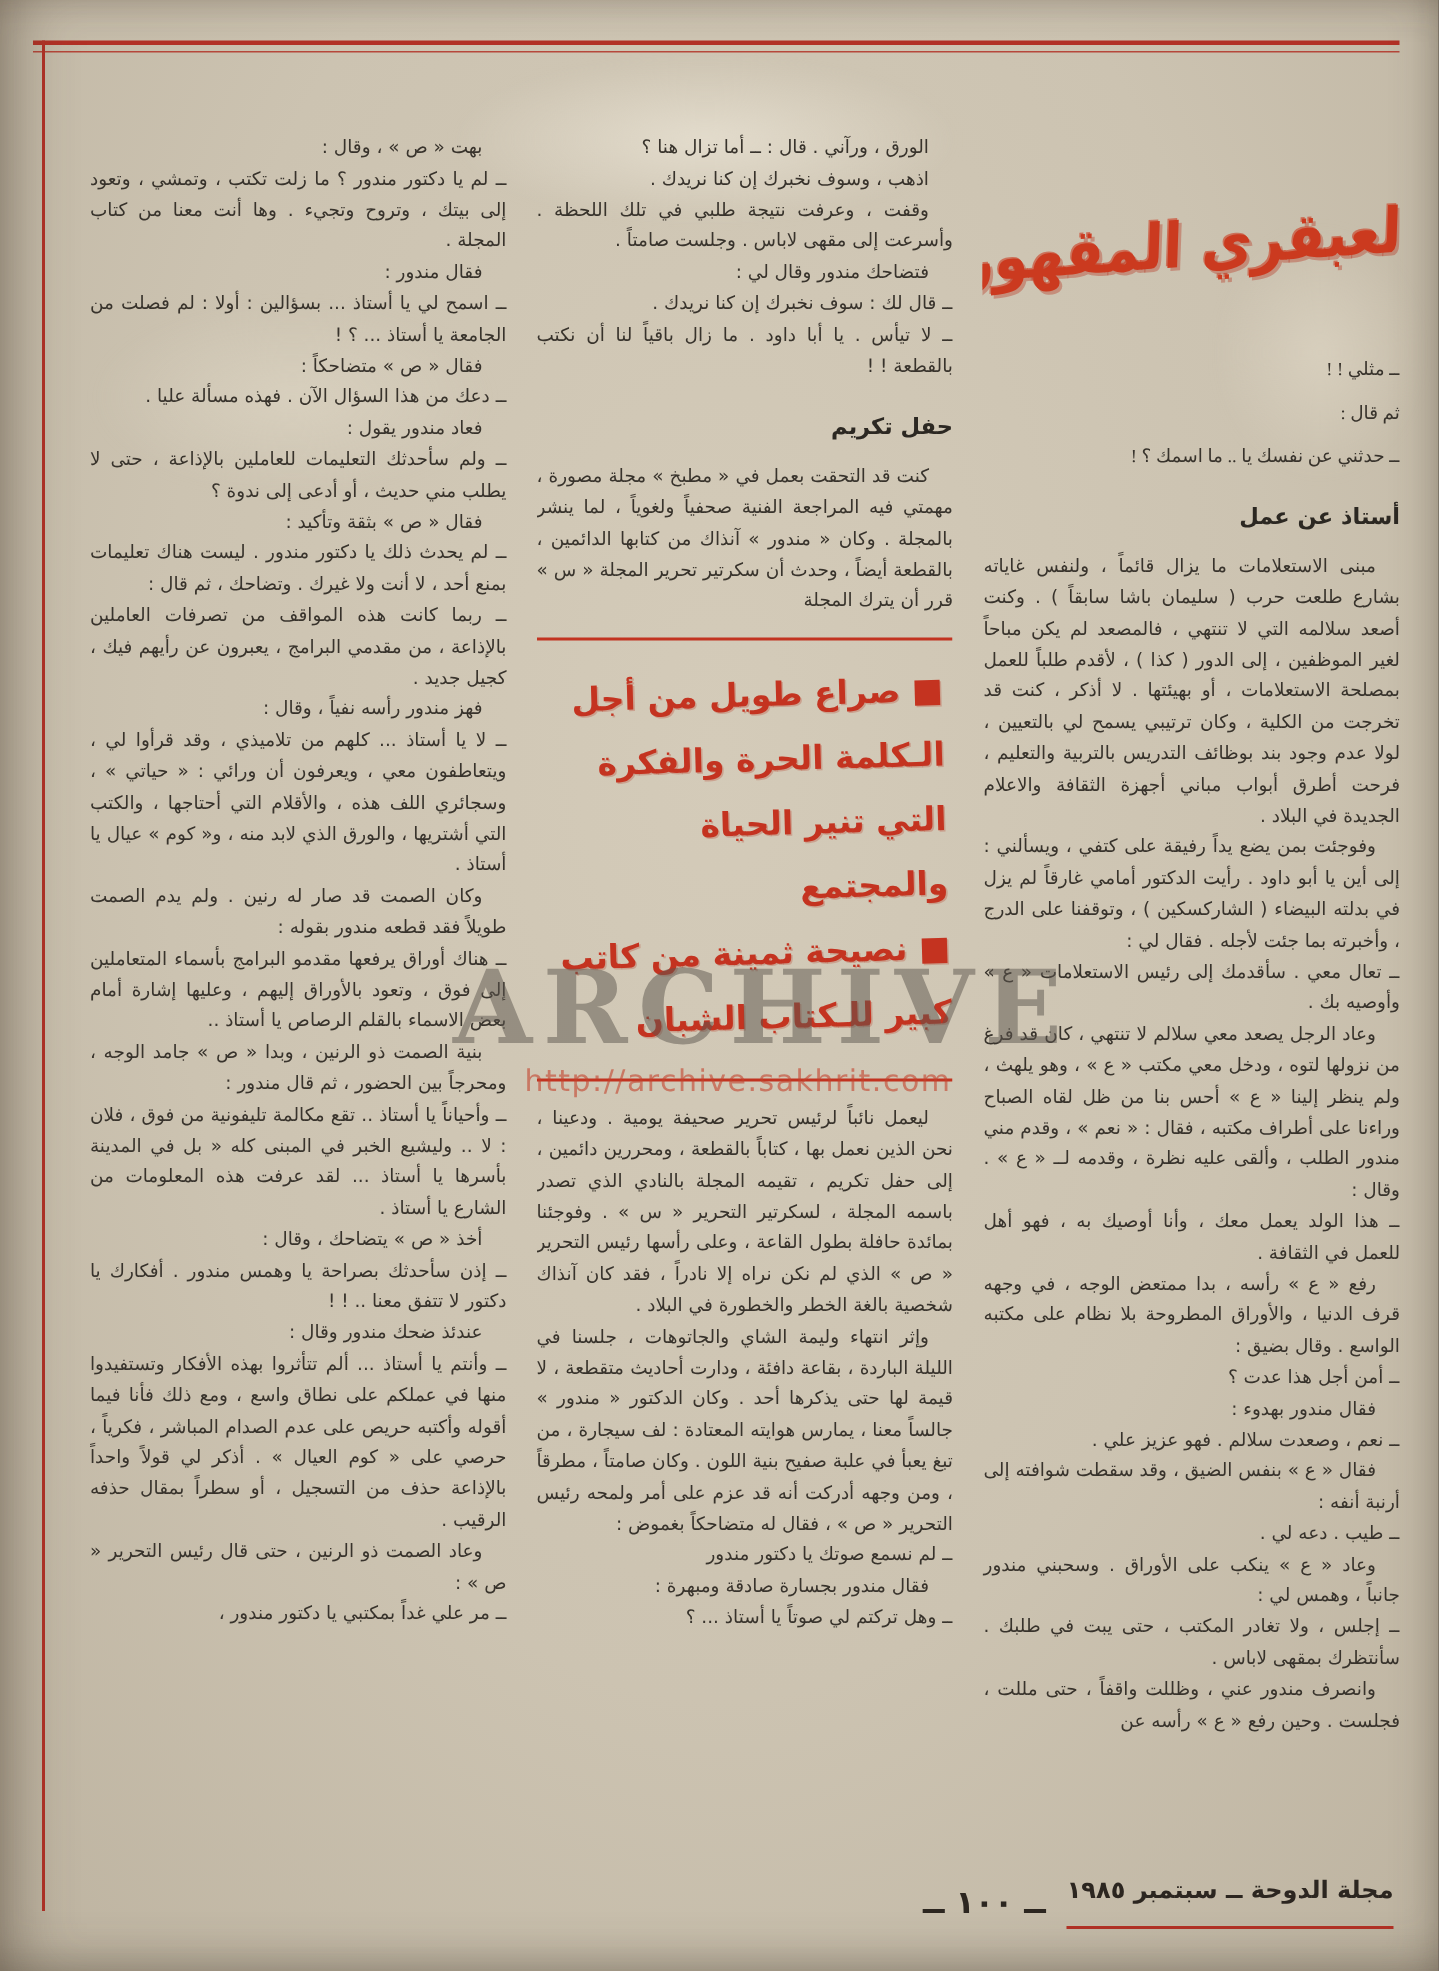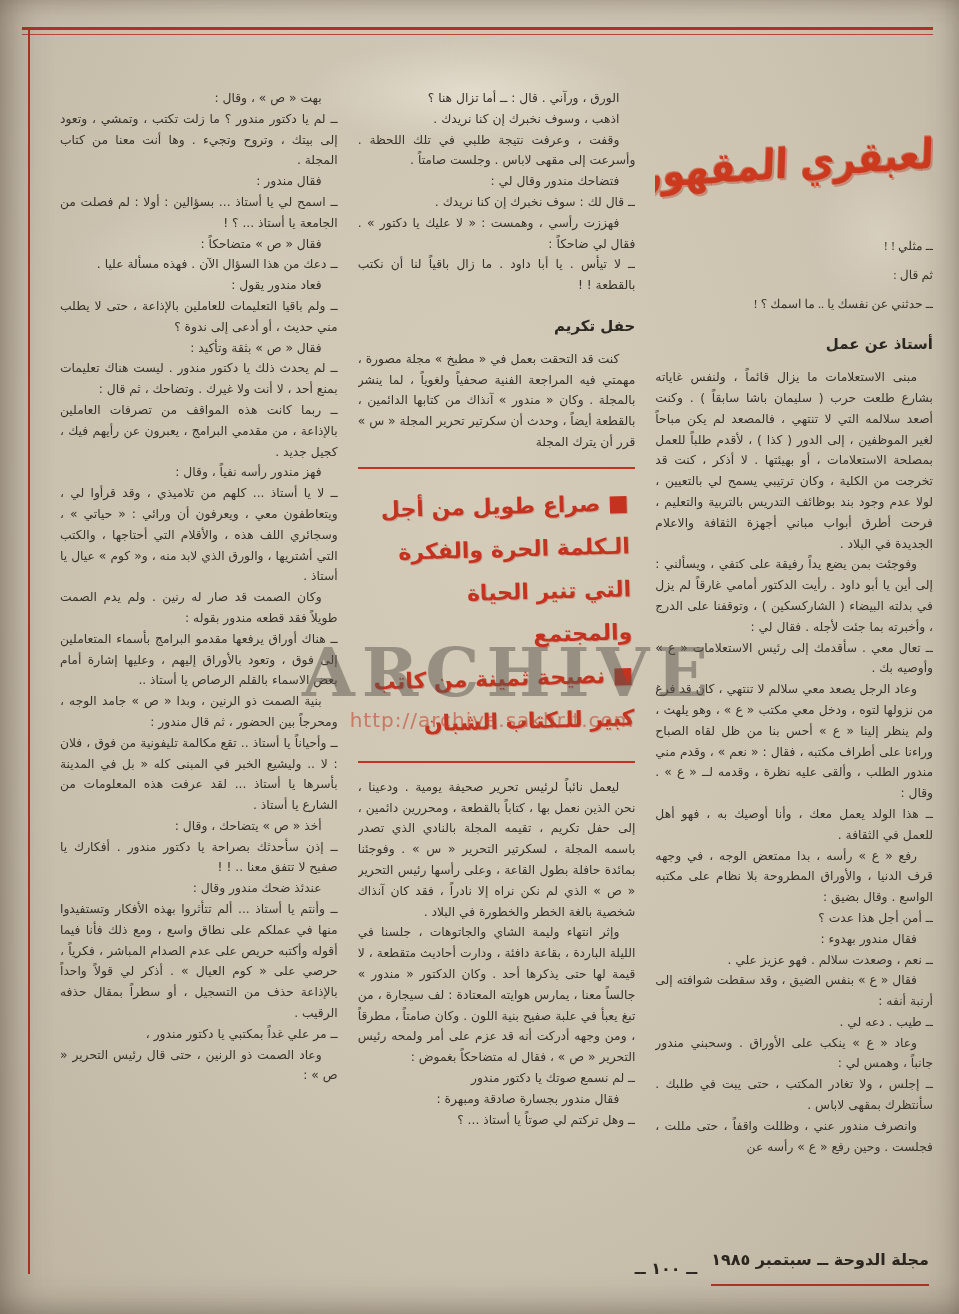--- a/index.html
+++ b/index.html
@@ -56,21 +56,21 @@
   
   .watermark{position:absolute;top:632px;left:302px;width:380px;text-align:center;z-index:6;pointer-events:none;}
   .wm-word{font-family:"DejaVu Serif",serif;font-size:68px;font-weight:bold;
     color:rgba(92,86,78,.5);letter-spacing:7px;direction:ltr;}
   .wm-url{font-size:20px;color:rgba(195,66,45,.6);letter-spacing:1px;margin-top:-4px;direction:ltr;}
   
   .footer{position:absolute;bottom:28px;left:26px;right:30px;z-index:4;
     display:flex;align-items:center;gap:14px;direction:rtl;}
   .journal{font-weight:bold;font-size:16px;color:#2c2620;
     border-bottom:2px solid #b23126;padding-bottom:15px;}
-  .pageno{font-weight:bold;font-size:16px;color:#2c2620;}
+  .pageno{font-weight:bold;font-size:21px;color:#2c2620;}
 </style>
 </head>
 <body>
 
 <div class="page">
 
   <div class="frame-top"></div>
   <div class="frame-top thin"></div>
   <div class="frame-left"></div>
 
@@ -108,21 +108,20 @@
         </div>
     </div>
 
     <div class="col">
       <div>
           <p class="para">الورق ، ورآني . قال : ــ أما تزال هنا ؟</p>
           <p class="para">اذهب ، وسوف نخبرك إن كنا نريدك .</p>
           <p class="para">وقفت ، وعرفت نتيجة طلبي في تلك اللحظة . وأسرعت إلى مقهى لاباس . وجلست صامتاً .</p>
           <p class="para">فتضاحك مندور وقال لي :</p>
           <p class="para dialog">ــ قال لك : سوف نخبرك إن كنا نريدك .</p>
-          <p class="para">فهززت رأسي ، وهمست : « لا عليك يا دكتور » . فقال لي ضاحكاً :</p>
           <p class="para dialog">ــ لا تيأس . يا أبا داود . ما زال باقياً لنا أن نكتب بالقطعة ! !</p>
         </div>
       <h2 class="col-heading">حفل تكريم</h2>
       <p class="para">كنت قد التحقت بعمل في « مطبخ » مجلة مصورة ، مهمتي فيه المراجعة الفنية صحفياً ولغوياً ، لما ينشر بالمجلة . وكان « مندور » آنذاك من كتابها الدائمين ، بالقطعة أيضاً ، وحدث أن سكرتير تحرير المجلة « س » قرر أن يترك المجلة</p>
       <div class="pullquote">
         <div class="inner">
             <p class="pq-line">■ صراع طويل من أجل</p>
             <p class="pq-line">الـكلمة الحرة والفكرة</p>
             <p class="pq-line">التي تنير الحياة والمجتمع</p>
             <p class="pq-line">■ نصيحة ثمينة من كاتب</p>
@@ -140,36 +139,36 @@
 
     <div class="col">
       <div>
           <p class="para">بهت « ص » ، وقال :</p>
           <p class="para dialog">ــ لم يا دكتور مندور ؟ ما زلت تكتب ، وتمشي ، وتعود إلى بيتك ، وتروح وتجيء . وها أنت معنا من كتاب المجلة .</p>
           <p class="para">فقال مندور :</p>
           <p class="para dialog">ــ اسمح لي يا أستاذ ... بسؤالين : أولا : لم فصلت من الجامعة يا أستاذ ... ؟ !</p>
           <p class="para">فقال « ص » متضاحكاً :</p>
           <p class="para dialog">ــ دعك من هذا السؤال الآن . فهذه مسألة عليا .</p>
           <p class="para">فعاد مندور يقول :</p>
-          <p class="para dialog">ــ ولم باقيا التعليمات للعاملين بالإذاعة ، حتى لا يطلب مني حديث ، أو أدعى إلى ندوة ؟</p>
+          <p class="para dialog">ــ ولم سأحدثك التعليمات للعاملين بالإذاعة ، حتى لا يطلب مني حديث ، أو أدعى إلى ندوة ؟</p>
           <p class="para">فقال « ص » بثقة وتأكيد :</p>
           <p class="para dialog">ــ لم يحدث ذلك يا دكتور مندور . ليست هناك تعليمات بمنع أحد ، لا أنت ولا غيرك . وتضاحك ، ثم قال :</p>
           <p class="para dialog">ــ ربما كانت هذه المواقف من تصرفات العاملين بالإذاعة ، من مقدمي البرامج ، يعبرون عن رأيهم فيك ، كجيل جديد .</p>
           <p class="para">فهز مندور رأسه نفياً ، وقال :</p>
           <p class="para dialog">ــ لا يا أستاذ ... كلهم من تلاميذي ، وقد قرأوا لي ، ويتعاطفون معي ، ويعرفون أن ورائي : « حياتي » ، وسجائري اللف هذه ، والأقلام التي أحتاجها ، والكتب التي أشتريها ، والورق الذي لابد منه ، و« كوم » عيال يا أستاذ .</p>
           <p class="para">وكان الصمت قد صار له رنين . ولم يدم الصمت طويلاً فقد قطعه مندور بقوله :</p>
           <p class="para dialog">ــ هناك أوراق يرفعها مقدمو البرامج بأسماء المتعاملين إلى فوق ، وتعود بالأوراق إليهم ، وعليها إشارة أمام بعض الاسماء بالقلم الرصاص يا أستاذ ..</p>
           <p class="para">بنية الصمت ذو الرنين ، وبدا « ص » جامد الوجه ، ومحرجاً بين الحضور ، ثم قال مندور :</p>
           <p class="para dialog">ــ وأحياناً يا أستاذ .. تقع مكالمة تليفونية من فوق ، فلان : لا .. وليشيع الخبر في المبنى كله « بل في المدينة بأسرها يا أستاذ ... لقد عرفت هذه المعلومات من الشارع يا أستاذ .</p>
           <p class="para">أخذ « ص » يتضاحك ، وقال :</p>
-          <p class="para dialog">ــ إذن سأحدثك بصراحة يا دكتور مندور . أفكارك يا صفيح لا تتفق معنا .. ! !</p>
+          <p class="para dialog">ــ إذن سأحدثك بصراحة يا وهمس مندور . أفكارك يا دكتور لا تتفق معنا .. ! !</p>
           <p class="para">عندئذ ضحك مندور وقال :</p>
           <p class="para dialog">ــ وأنتم يا أستاذ ... ألم تتأثروا بهذه الأفكار وتستفيدوا منها في عملكم على نطاق واسع ، ومع ذلك فأنا فيما أقوله وأكتبه حريص على عدم الصدام المباشر ، فكرياً ، حرصي على « كوم العيال » . أذكر لي قولاً واحداً بالإذاعة حذف من التسجيل ، أو سطراً بمقال حذفه الرقيب .</p>
+          <p class="para">وعاد الصمت ذو الرنين ، حتى قال رئيس التحرير « ص » :</p>
           <p class="para dialog">ــ مر علي غداً بمكتبي يا دكتور مندور ،</p>
-          <p class="para">وعاد الصمت ذو الرنين ، حتى قال رئيس التحرير « ص » :</p>
         </div>
     </div>
 
   </div>
 
   <div class="watermark">
     <div class="wm-word">ARCHIVE</div>
     <div class="wm-url">http://archive.sakhrit.com</div>
   </div>
 

